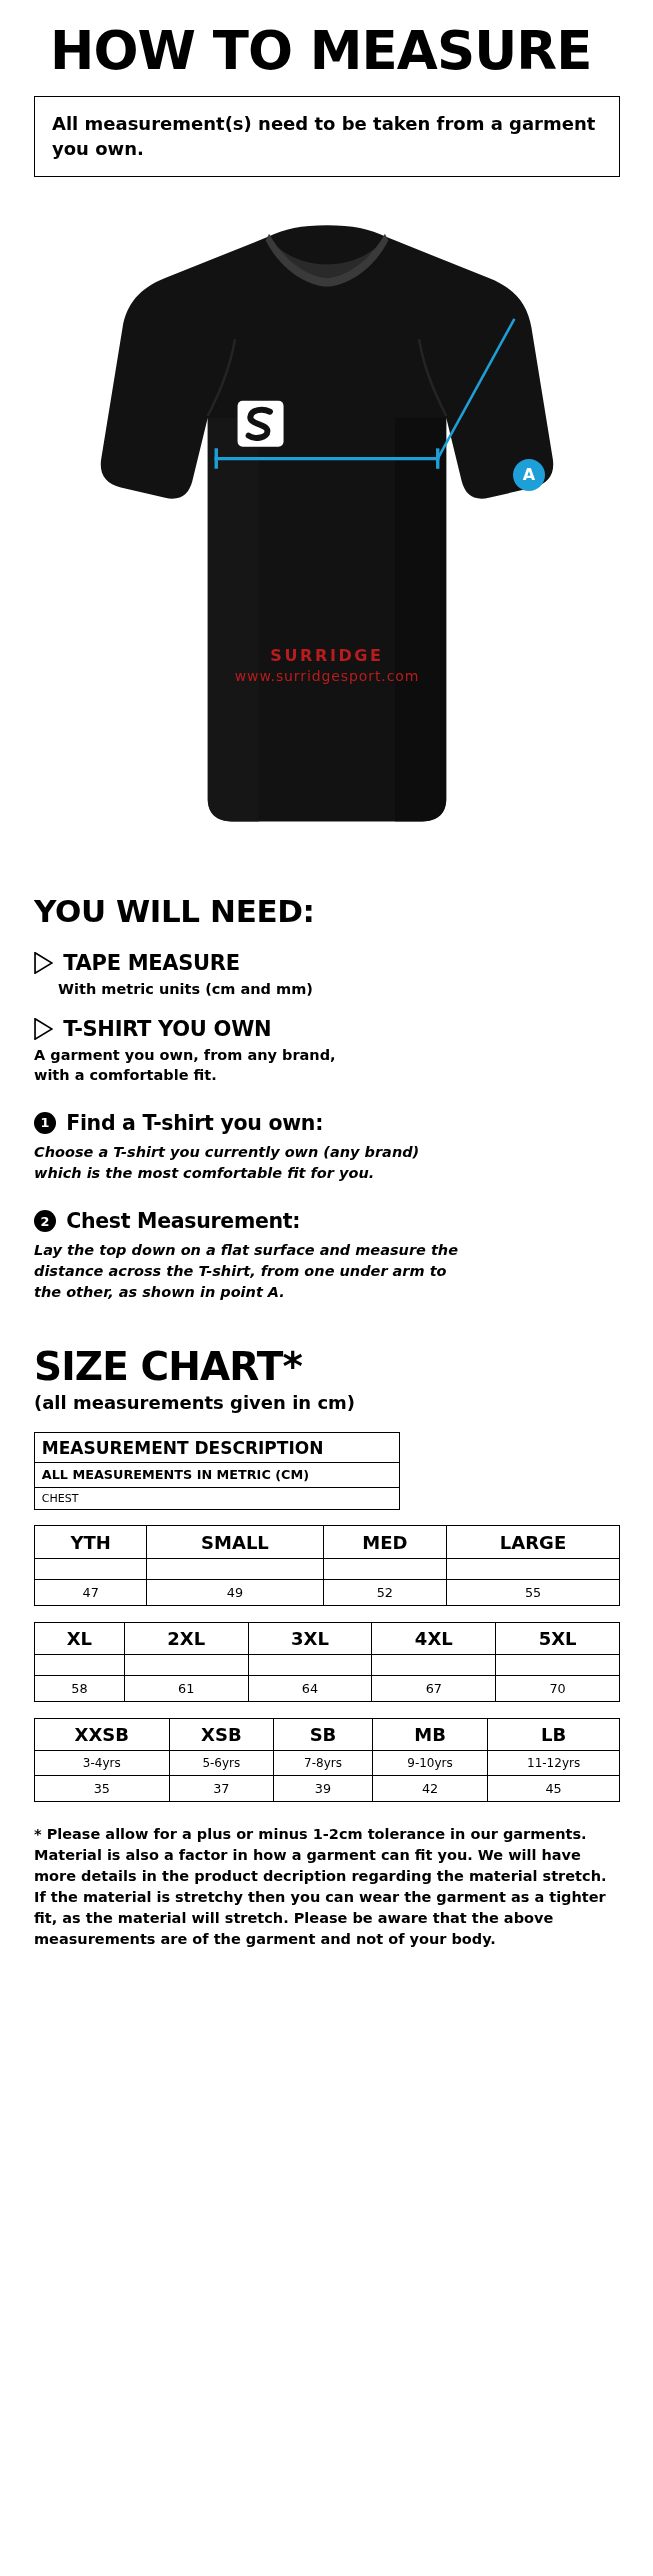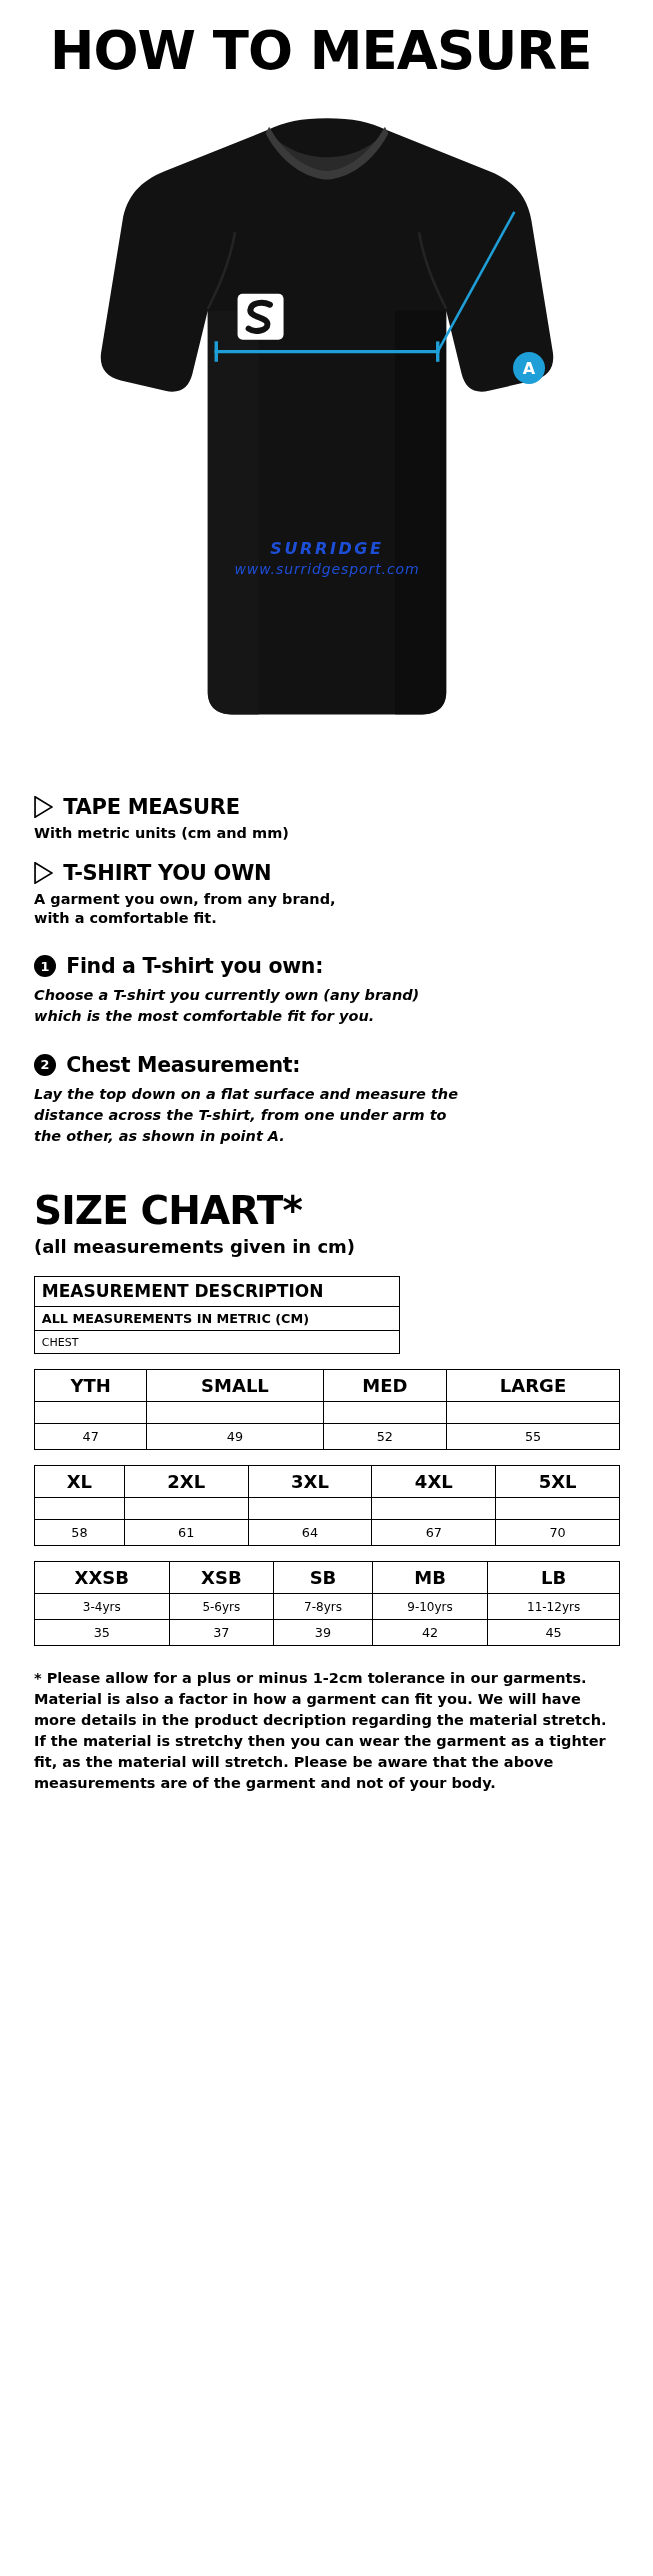--- a/index.html
+++ b/index.html
@@ -46,23 +46,22 @@
     left: 50%;
     transform: translateX(-50%);
     top: 0;
   }
   .brand-wrap {
     position: absolute;
     left: 50%;
     transform: translateX(-50%);
     top: 443px;
     text-align: center;
-    color: #1d4ed8;
+    color: #b91c1c;
     pointer-events: none;
-    font-style: italic;
   }
   .brand-name {
     font-size: 16px;
     font-weight: bold;
     letter-spacing: 2.6px;
   }
   .brand-url {
     font-size: 14px;
     letter-spacing: 0.9px;
     margin-top: 3px;
@@ -204,20 +203,23 @@
     padding-bottom: 34px;
   }
 </style>
 </head>
 <body>
 
 <div class="page">
 
   <h1 class="title">HOW TO MEASURE</h1>
 
+  <div class="note-box">
+    <span>All measurement(s) need to be taken from a garment you own.</span>
+  </div>
 
   <div class="shirt-area">
     <svg class="shirt-svg" width="477" height="673" viewBox="0 0 560 790">
 
       <path d="M210 40
                C 230 30, 250 26, 280 26
                C 310 26, 330 30, 350 40
                L 470 88
                C 500 100, 515 118, 520 146
                L 545 300
@@ -261,30 +263,31 @@
     </svg>
 
     <div class="brand-wrap">
       <div class="brand-name">SURRIDGE</div>
       <div class="brand-url">www.surridgesport.com</div>
     </div>
 
     <div class="callout-label">A</div>
   </div>
 
+  <h2 class="section-head">YOU WILL NEED:</h2>
 
   <div class="bullet-row">
     <span class="tri-box">
       <svg width="19" height="22" viewBox="0 0 22 26">
           <polygon points="1,1 21,13 1,25" fill="#ffffff" stroke="#000000" stroke-width="2"></polygon>
         </svg>
     </span>
     <span class="bullet-title">TAPE MEASURE</span>
   </div>
-  <div class="bullet-sub" style="white-space:pre-line;">With metric units (cm and mm)</div>
+  <div class="bullet-sub" style="white-space:pre-line;margin-left:24px;">With metric units (cm and mm)</div>
 
   <div class="bullet-row">
     <span class="tri-box">
       <svg width="19" height="22" viewBox="0 0 22 26">
           <polygon points="1,1 21,13 1,25" fill="#ffffff" stroke="#000000" stroke-width="2"></polygon>
         </svg>
     </span>
     <span class="bullet-title">T-SHIRT YOU OWN</span>
   </div>
   <div class="bullet-sub" style="white-space:pre-line;">A garment you own, from any brand,

